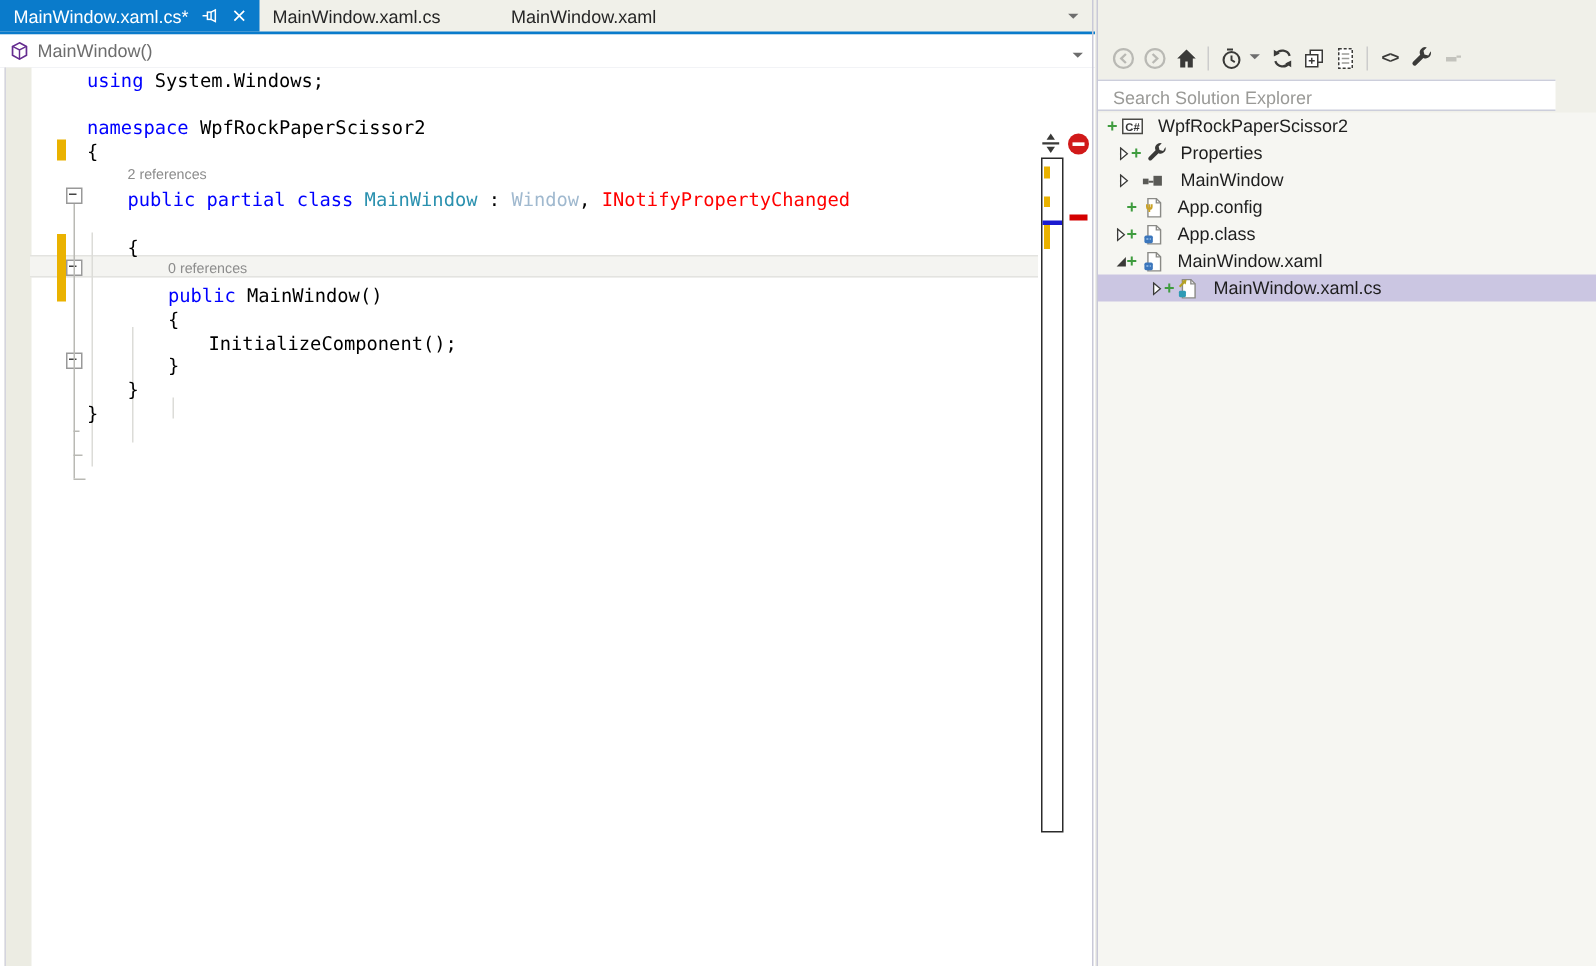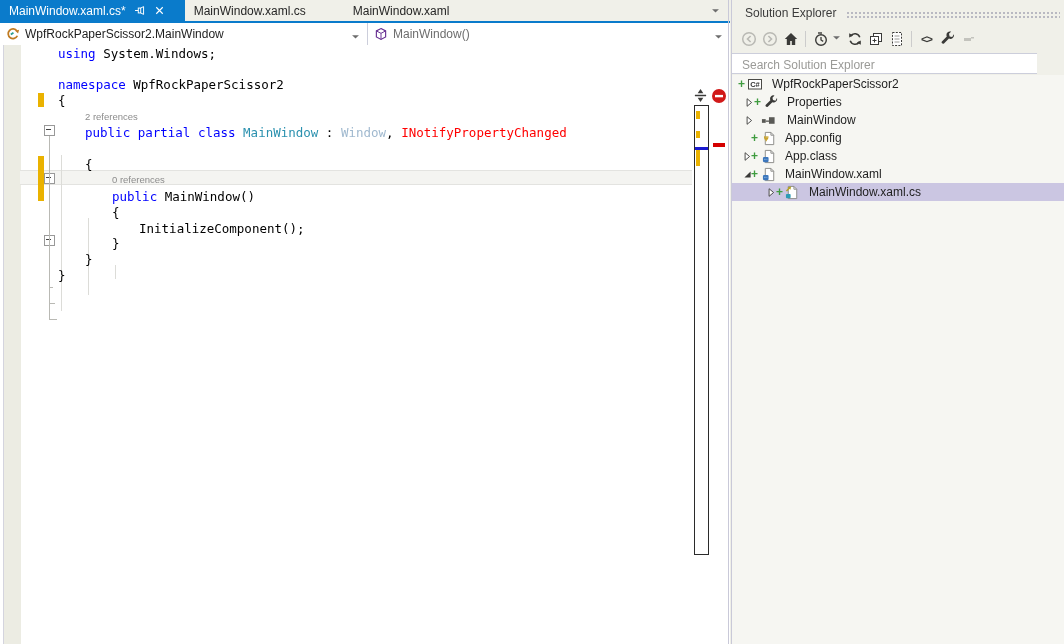--- a/index.html
+++ b/index.html
@@ -4,21 +4,21 @@
 <style>
   html,body{margin:0;padding:0;}
   .root{position:relative;width:1064px;height:644px;background:#efefe8;
         font-family:"Liberation Sans",sans-serif;font-size:12px;color:#1e1e1e;
         overflow:hidden;-webkit-font-smoothing:antialiased;}
   
   .editor-group{position:absolute;left:0;top:0;width:730px;height:644px;}
   .tab-strip{position:absolute;left:0;top:0;width:730px;height:21px;background:#f0f0e9;
              border-bottom:2px solid #0a7bcb;display:flex;align-items:stretch;}
   .tab{display:flex;align-items:center;padding:0 38px 0 9px;color:#262626;cursor:default;white-space:nowrap;}
-  .tab.active{background:#0a7bcb;color:#fff;padding:0 19px 0 9px;}
+  .tab.active{background:#0a7bcb;color:#fff;padding:0 7px 0 9px;}
   .tab.active .tabicon{display:inline-flex;margin-left:7px;}
   .tabicon svg{display:block;}
   .tab-overflow{position:absolute;right:8px;top:5px;width:12px;height:12px;color:#777;}
   .nav-bar{position:absolute;left:0;top:23px;width:730px;height:22px;background:#fff;
            border-bottom:1px solid #cccedb;display:flex;}
   .combo{display:flex;align-items:center;position:relative;}
   .combo .cicon{margin:0 5px 0 6px;display:inline-flex;}
   .combo .arrow{position:absolute;right:6px;top:8px;}
   .combo1{width:367px;border-right:1px solid #cccedb;}
   .combo2{flex:1;color:#6d6d6d;}
@@ -96,33 +96,20 @@
           <div class="tab">
             <span>MainWindow.xaml</span>
           </div>
         </div>
       <span class="tab-overflow"><svg width="11" height="11" viewBox="0 0 16 16" xmlns="http://www.w3.org/2000/svg">
             <polygon points="3,6 13,6 8,11" fill="#6d6d6d"></polygon>
           </svg></span>
     </div>
 
     <div class="nav-bar">
-      <div class="combo combo1">
-        <span class="cicon">
-            <svg width="14" height="14" viewBox="0 0 16 16" xmlns="http://www.w3.org/2000/svg">
-              <path d="M12.5 4.5A5.5 5.5 0 1 0 13 10" fill="none" stroke="#c07b22" stroke-width="2"></path>
-              <polygon points="15,3 10.5,4.2 13.8,7.4" fill="#c07b22"></polygon>
-              <path d="M5.5 8.5l3-2" stroke="#2a9d8f" stroke-width="2"></path>
-            </svg>
-          </span>
-        <span>WpfRockPaperScissor2.MainWindow</span>
-        <span class="arrow"><svg width="11" height="11" viewBox="0 0 16 16" xmlns="http://www.w3.org/2000/svg">
-              <polygon points="3,6 13,6 8,11" fill="#6d6d6d"></polygon>
-            </svg></span>
-      </div>
       <div class="combo combo2">
         <span class="cicon">
             <svg width="14" height="14" viewBox="0 0 16 16" xmlns="http://www.w3.org/2000/svg">
               <path d="M8 1.8l5.3 2.7v6.8L8 14.2 2.7 11.3V4.5z" fill="#fff" stroke="#652d90" stroke-width="1.3"></path>
               <path d="M2.7 4.5L8 7.2l5.3-2.7M8 7.2v7" fill="none" stroke="#652d90" stroke-width="1.1"></path>
             </svg>
           </span>
         <span>MainWindow()</span>
         <span class="arrow"><svg width="11" height="11" viewBox="0 0 16 16" xmlns="http://www.w3.org/2000/svg">
               <polygon points="3,6 13,6 8,11" fill="#6d6d6d"></polygon>
@@ -168,24 +155,20 @@
         <div class="sb-mark" style="left: 696px; top: 86px; width: 4px; height: 7px; background: rgb(234, 178, 0);"></div>
         <div class="sb-mark" style="left: 696px; top: 104px; width: 4px; height: 17px; background: rgb(234, 178, 0);"></div>
         <div class="sb-mark" style="left: 695px; top: 102px; width: 13px; height: 3px; background: rgb(26, 26, 208);"></div>
         <div class="sb-mark" style="left: 713px; top: 98px; width: 12px; height: 4px; background: rgb(212, 0, 0);"></div>
       </div>
   </div>
 
   <div class="sep-line"></div>
 
   <div class="panel">
-    <div class="panel-title">
-      <span class="t">Solution Explorer</span>
-      <span class="grip-dots"></span>
-    </div>
     <div class="panel-toolbar" id="se-toolbar">
         <div class="tbtn">
           <svg width="16" height="16" viewBox="0 0 16 16" xmlns="http://www.w3.org/2000/svg">
             <circle cx="8" cy="8" r="6.3" fill="none" stroke="#b9b9b4" stroke-width="1.5"></circle>
             <path d="M9.6 5L6.5 8l3.1 3" fill="none" stroke="#b9b9b4" stroke-width="1.6"></path>
           </svg>
         </div>
         <div class="tbtn">
           <svg width="16" height="16" viewBox="0 0 16 16" xmlns="http://www.w3.org/2000/svg">
             <circle cx="8" cy="8" r="6.3" fill="none" stroke="#b9b9b4" stroke-width="1.5"></circle>

